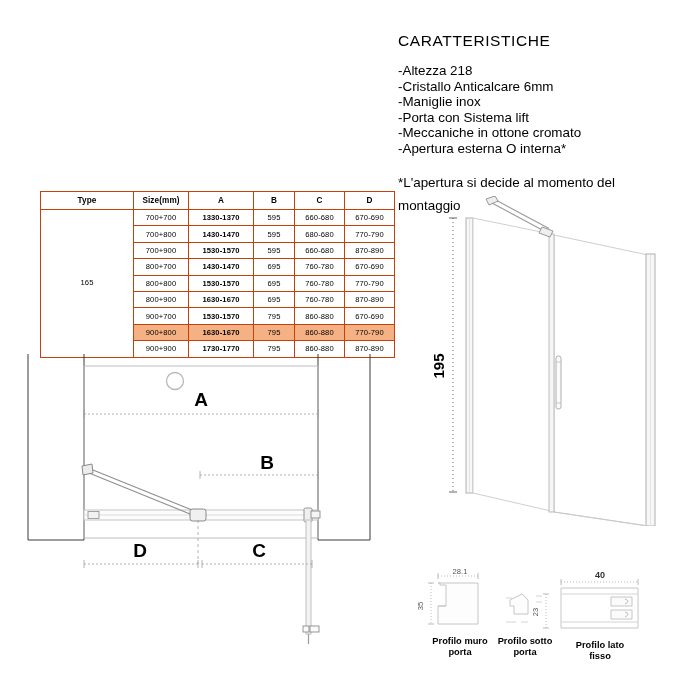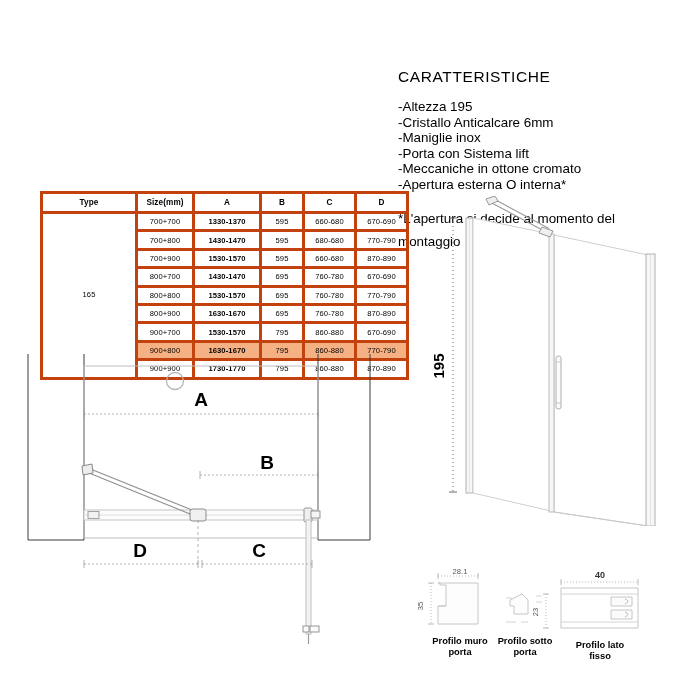--- a/index.html
+++ b/index.html
@@ -15,21 +15,20 @@
     color: #000000;
     overflow: hidden;
   }
 
   
   #features {
     position: absolute;
     left: 398px;
     top: 32px;
     width: 290px;
-    margin-top: 36px;
   }
   #features .feat-title {
     font-size: 15.5px;
     letter-spacing: 0.6px;
     margin-bottom: 13px;
     white-space: nowrap;
   }
   #features .feat-list {
     list-style: none;
     margin: 0;
@@ -51,21 +50,21 @@
   #spec-table-wrap {
     position: absolute;
     left: 40px;
     top: 191px;
   }
   table.spec {
     border-collapse: collapse;
     table-layout: fixed;
   }
   table.spec td, table.spec th {
-    border: 3px solid #c2410c;
+    border: 1px solid #c2410c;
     text-align: center;
     vertical-align: middle;
     font-weight: normal;
     padding: 0;
     font-size: 7.6px;
     letter-spacing: 0.1px;
     height: 15.4px;
   }
   table.spec tr.head th {
     height: 17px;
@@ -122,21 +121,21 @@
     font-weight: bold;
     fill: #000;
   }
 </style>
 </head>
 <body>
 
 <div id="features">
   <div class="feat-title">CARATTERISTICHE</div>
   <ul class="feat-list">
-    <li>-Altezza 195</li>
+    <li>-Altezza 218</li>
     <li>-Cristallo Anticalcare 6mm</li>
     <li>-Maniglie inox</li>
     <li>-Porta con Sistema lift</li>
     <li>-Meccaniche in ottone cromato</li>
     <li>-Apertura esterna O interna*</li>
   </ul>
   <div class="feat-note">*L'apertura si decide al momento del montaggio</div>
 </div>
 
 <div id="spec-table-wrap">

